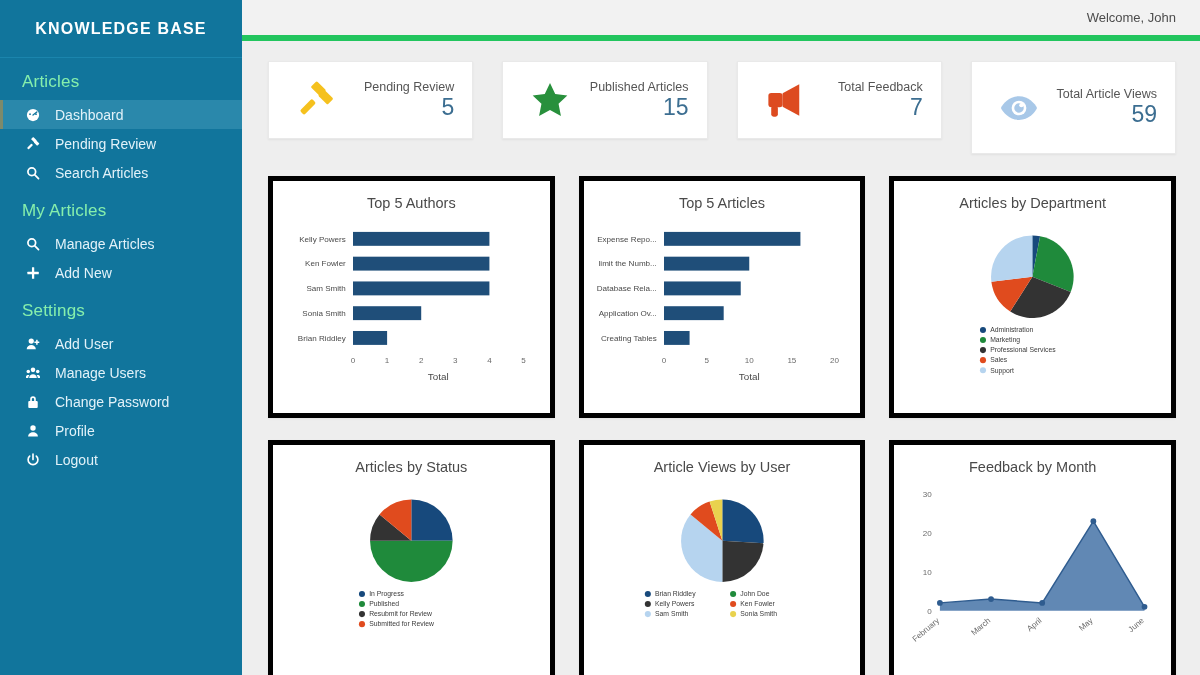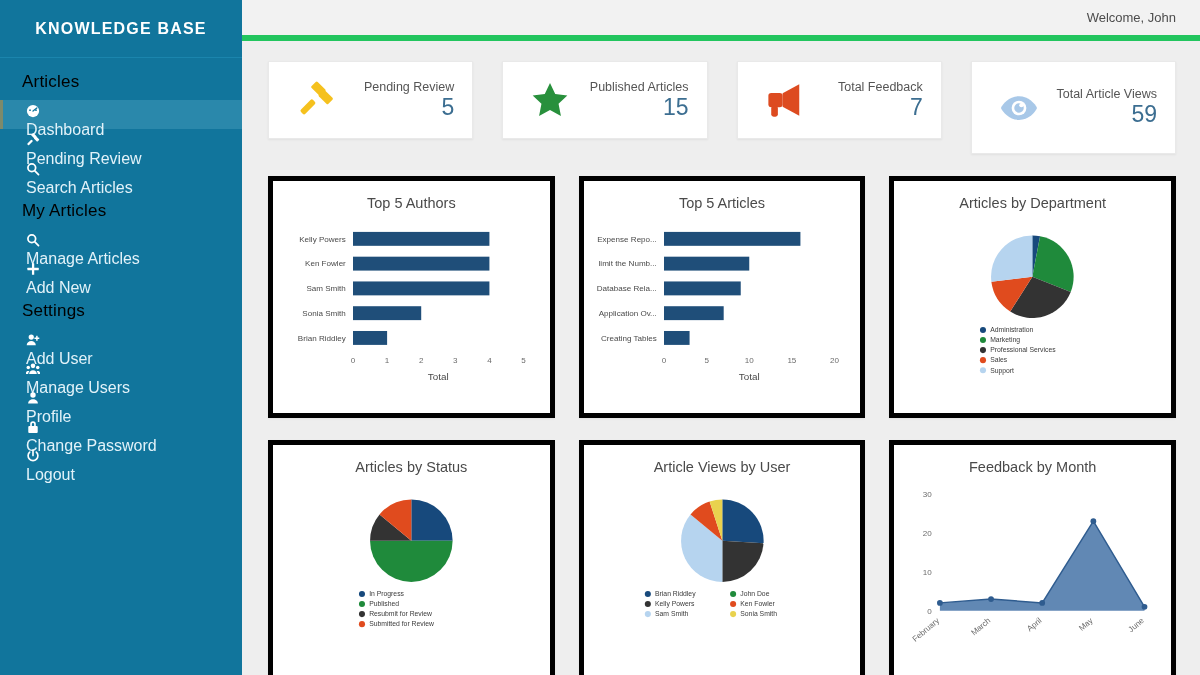--- a/index.html
+++ b/index.html
@@ -25,33 +25,32 @@
     background: #11759c;
     border-bottom: 1px solid #1b85ad;
     letter-spacing: 1.2px;
     font-size: 16px;
     font-weight: 600;
     color: #ffffff;
   }
   .nav-group-title {
     font-size: 17px;
     font-weight: 400;
-    color: #000000;
+    color: #86efac;
     padding: 14px 0 8px 22px;
     letter-spacing: .2px;
   }
   .nav-item {
-    display: flex; 
+    display: flex; align-items: center;
     height: 29px;
     padding-left: 26px;
-    font-size: 16px;
+    font-size: 14px;
     color: #e2f2f9;
     cursor: pointer;
     position: relative;
-    flex-direction: column;
   }
   .nav-item.active {
     background: #2a88ab;
   }
   .nav-item.active::before {
     content: "";
     position: absolute; left: 0; top: 0; bottom: 0; width: 3px;
     background: #7d8a6b;
   }
   .nav-item .ico {
@@ -215,37 +214,37 @@
                 <path d="M16.4 13.6c0-2-1.3-3.2-3-3.2-.5 0-.9.1-1.3.2.9.8 1.4 1.8 1.4 3z"></path>
               </g>
             </svg>
           </span>
           <span class="nav-label">Manage Users</span>
         </div>
         <div class="nav-item">
           <span class="ico">
             <svg width="14" height="14" viewBox="0 0 16 16" xmlns="http://www.w3.org/2000/svg">
               <g fill="#ffffff">
+                <rect x="2.6" y="6.8" width="10.8" height="8" rx="1.2"></rect>
+                <path d="M4.8 6.8V4.6a3.2 3.2 0 0 1 6.4 0v2.2h-1.9V4.6a1.3 1.3 0 0 0-2.6 0v2.2z"></path>
+              </g>
+            </svg>
+          </span>
+          <span class="nav-label">Change Password</span>
+        </div>
+        <div class="nav-item">
+          <span class="ico">
+            <svg width="14" height="14" viewBox="0 0 16 16" xmlns="http://www.w3.org/2000/svg">
+              <g fill="#ffffff">
                 <circle cx="8" cy="4.6" r="3.1"></circle>
                 <path d="M2.4 14.4c0-3.1 2.5-5.1 5.6-5.1s5.6 2 5.6 5.1z"></path>
               </g>
             </svg>
           </span>
           <span class="nav-label">Profile</span>
-        </div>
-        <div class="nav-item">
-          <span class="ico">
-            <svg width="14" height="14" viewBox="0 0 16 16" xmlns="http://www.w3.org/2000/svg">
-              <g fill="#ffffff">
-                <rect x="2.6" y="6.8" width="10.8" height="8" rx="1.2"></rect>
-                <path d="M4.8 6.8V4.6a3.2 3.2 0 0 1 6.4 0v2.2h-1.9V4.6a1.3 1.3 0 0 0-2.6 0v2.2z"></path>
-              </g>
-            </svg>
-          </span>
-          <span class="nav-label">Change Password</span>
         </div>
         <div class="nav-item">
           <span class="ico">
             <svg width="14" height="14" viewBox="0 0 16 16" xmlns="http://www.w3.org/2000/svg">
               <g fill="none" stroke="#ffffff" stroke-width="1.9" stroke-linecap="round">
                 <path d="M4.2 3.6a5.6 5.6 0 1 0 7.6 0"></path>
                 <path d="M8 1.2v6.3"></path>
               </g>
             </svg>
           </span>

